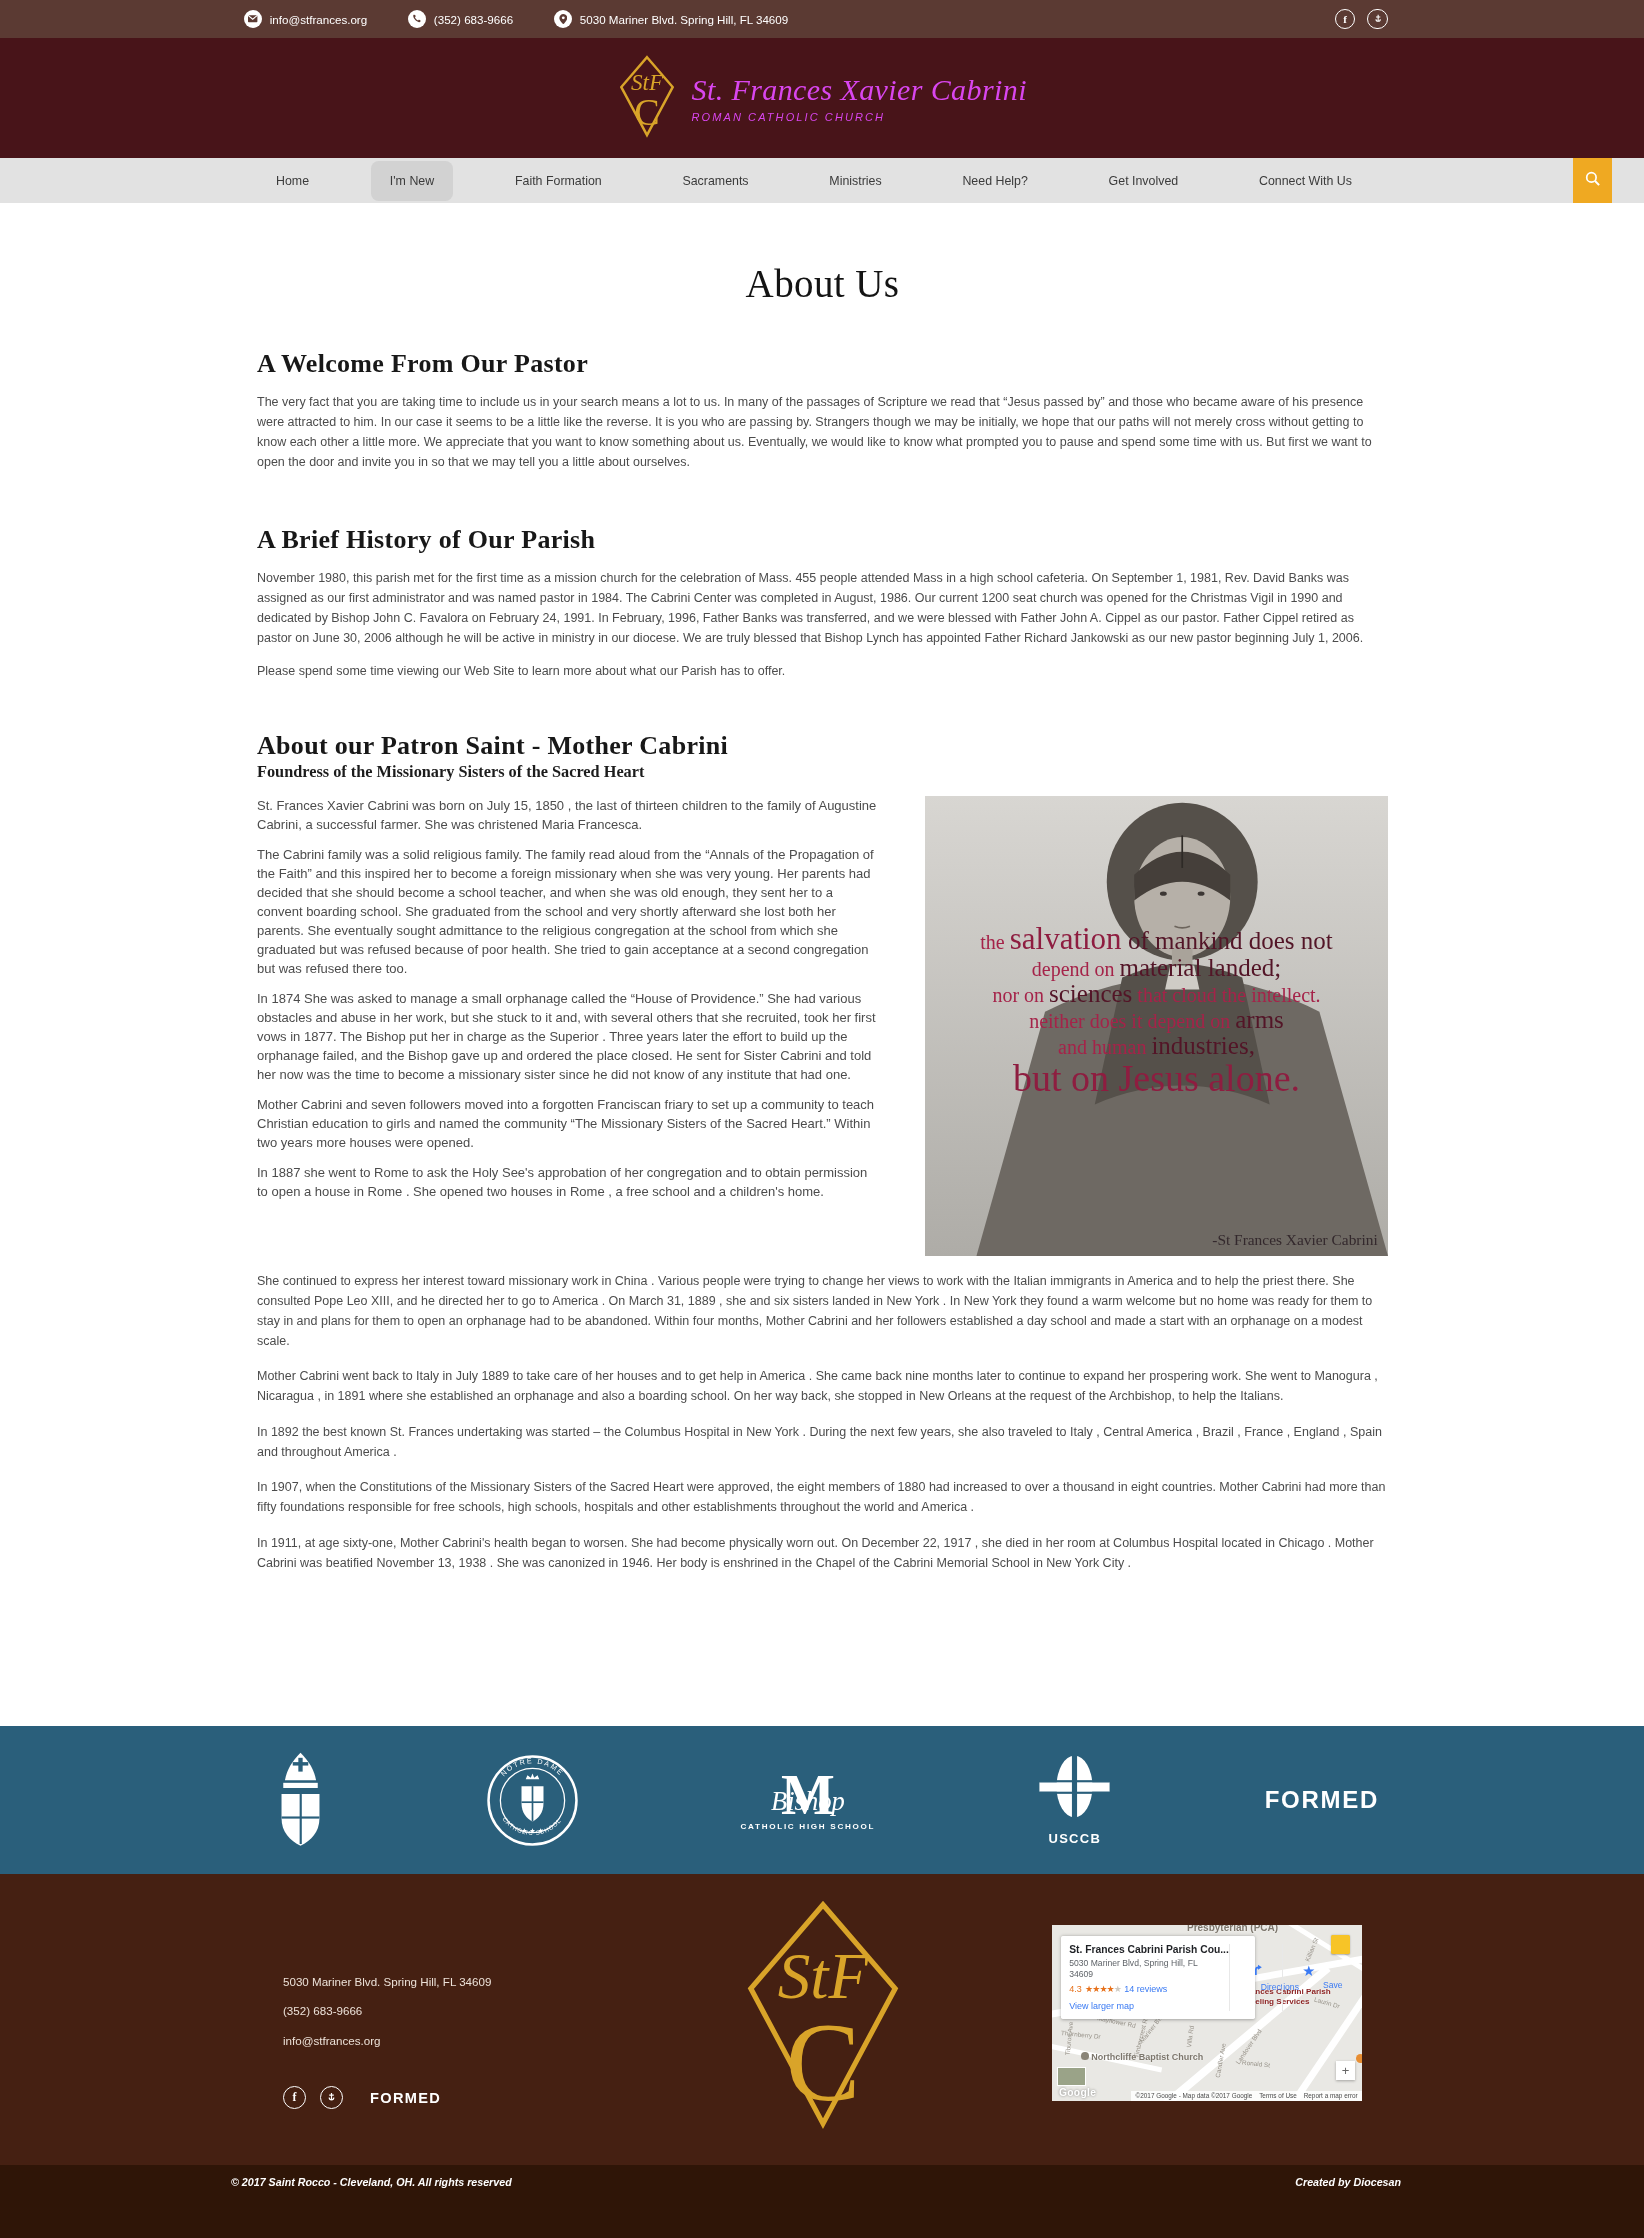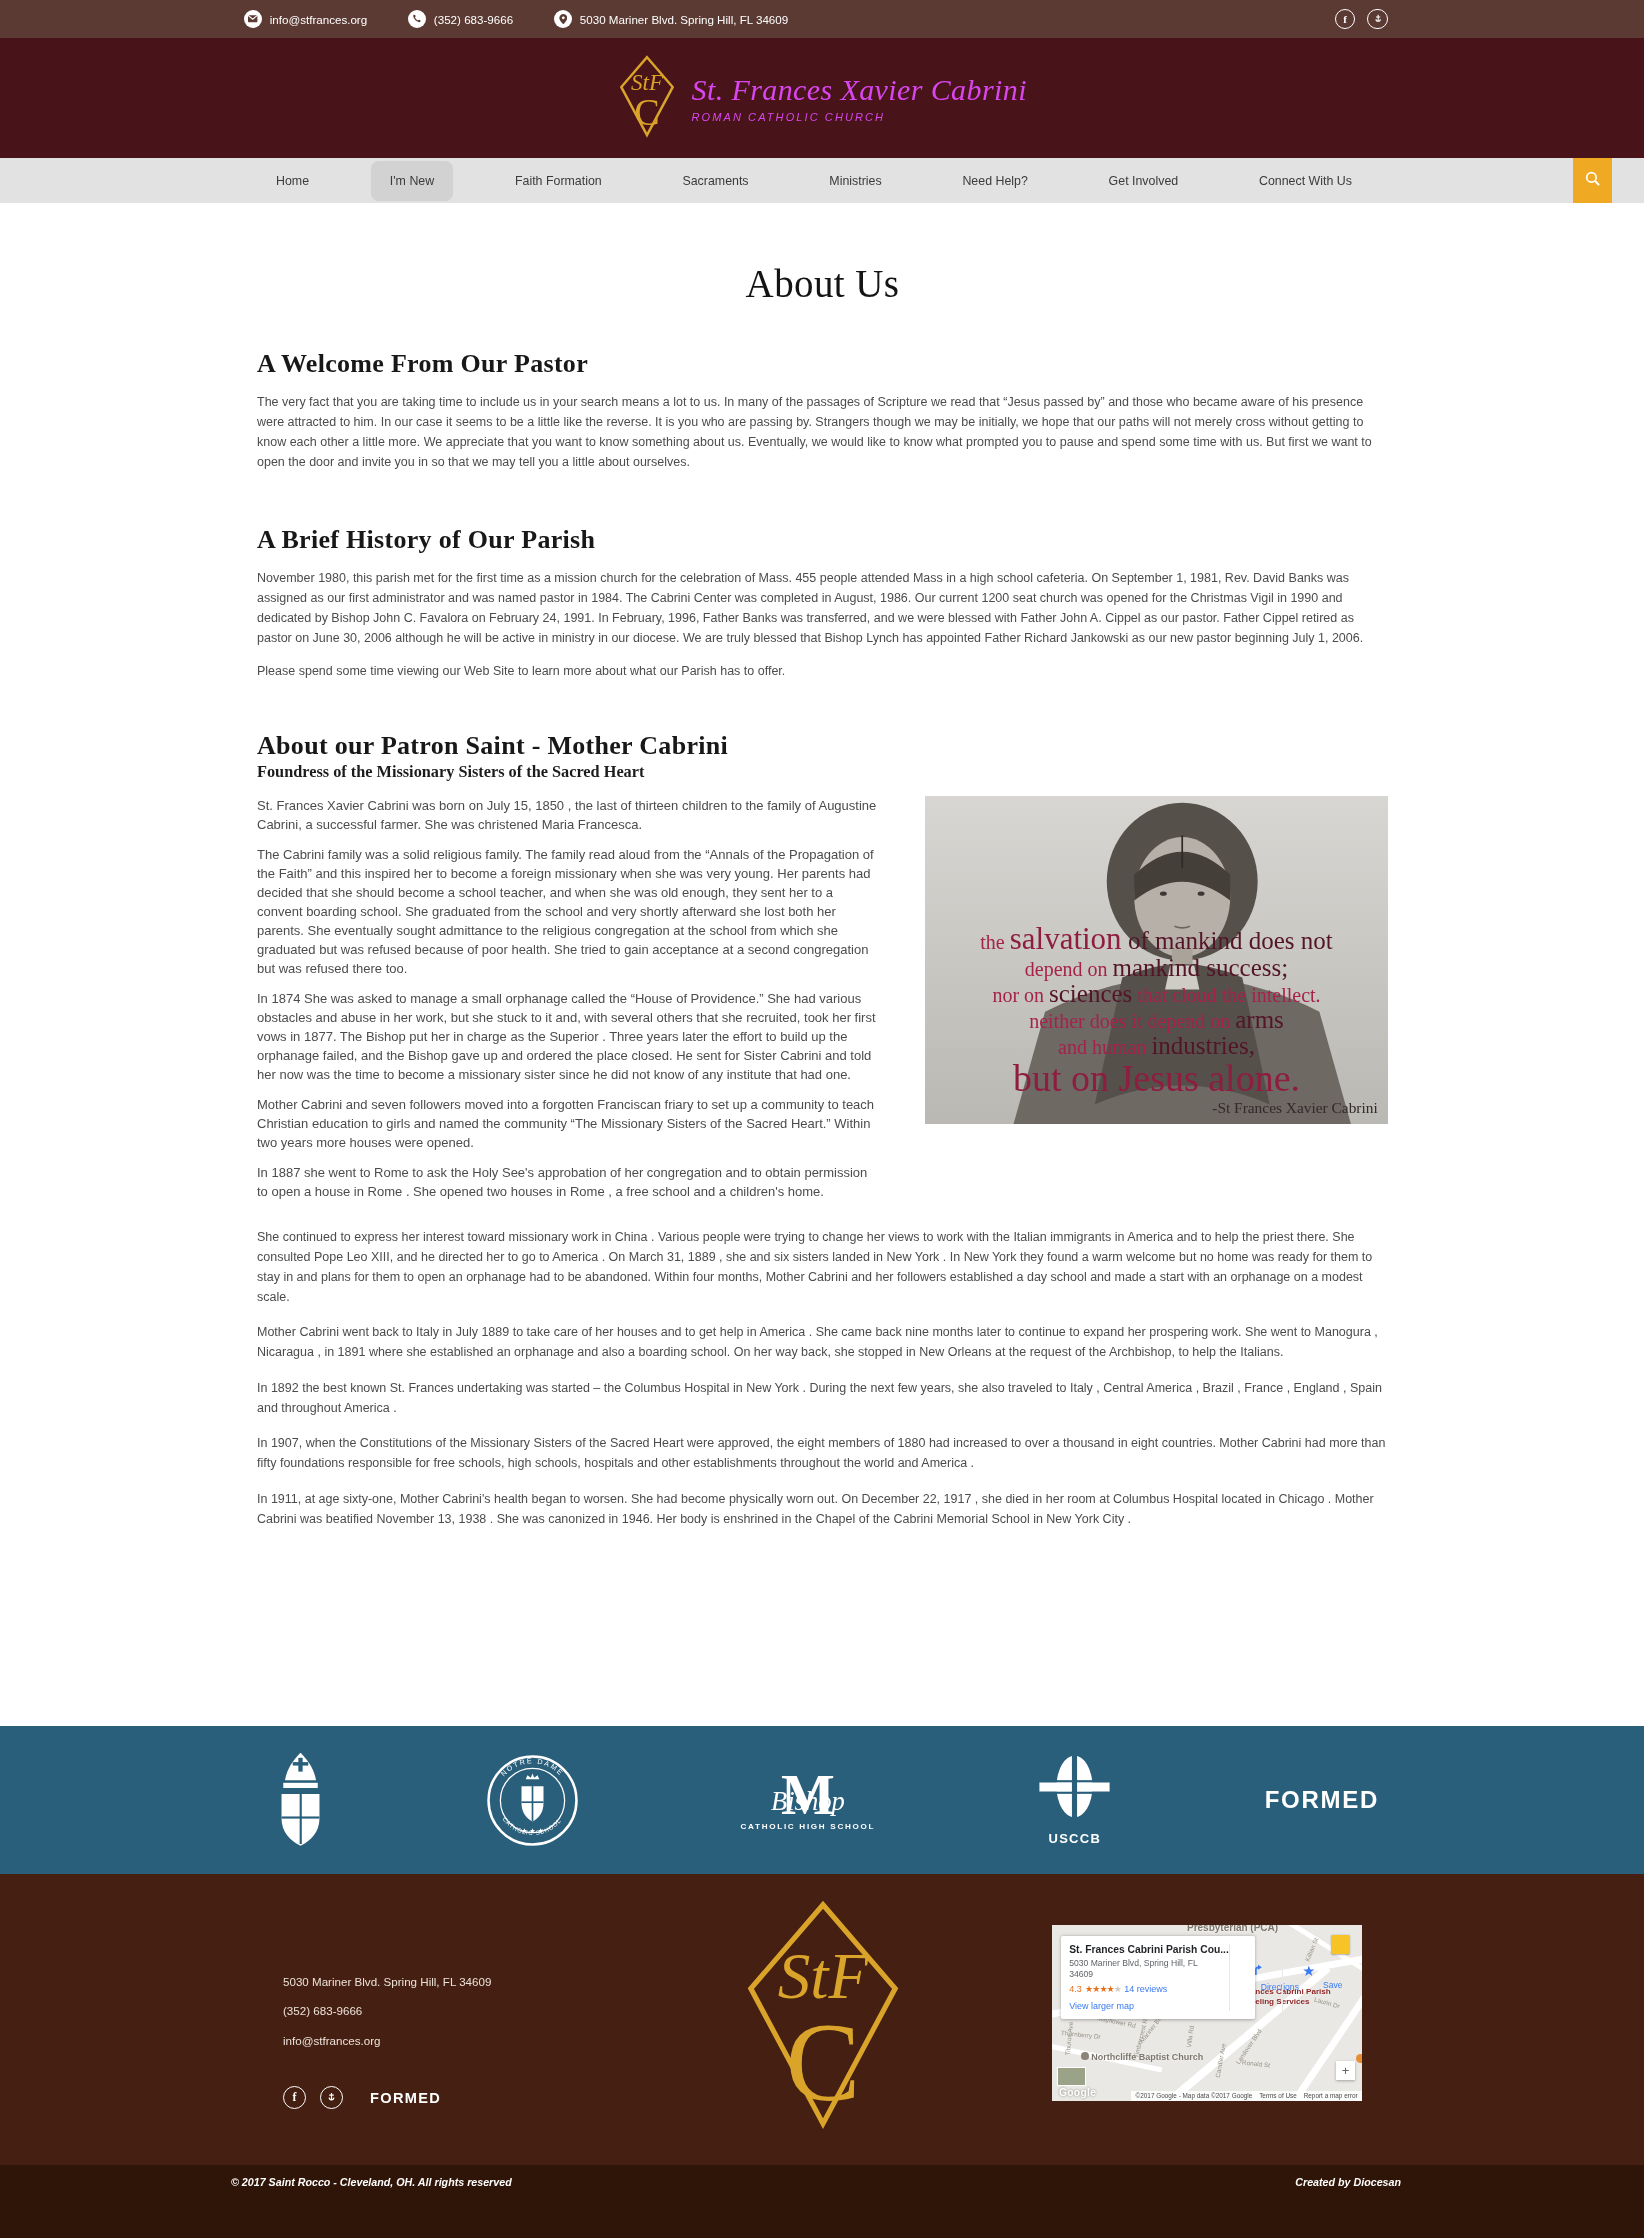--- a/index.html
+++ b/index.html
@@ -38,21 +38,21 @@
                   text-align:center; margin-top:58px; letter-spacing:0.4px; }
   h2.sec { font-family:"Liberation Serif", serif; font-weight:600; font-size:26px; color:#181818; letter-spacing:0.3px; }
   .sec-welcome { margin-top:43px; }
   .sec-history { margin-top:53px; }
   .sec-patron  { margin-top:50px; }
   .para, .lead { font-size:12.5px; line-height:20px; color:#4c4c4c; margin-top:13px; }
   .patron-sub { font-family:"Liberation Serif", serif; font-weight:700; font-size:16.3px; color:#1c1c1c; margin-top:1px; }
   .patron-cols { display:flex; justify-content:space-between; margin-top:13.7px; }
   .patron-left { width:620px; }
   .patron-left .para { font-size:13px; line-height:19px; margin-top:0; margin-bottom:11px; }
-  .patron-img { width:463px; height:328px; position:relative; overflow:hidden; flex-shrink:0; }
+  .patron-img { width:463px; height:460px; position:relative; overflow:hidden; flex-shrink:0; }
   .patron-img svg.photo { position:absolute; inset:0; }
   .quote-box { position:absolute; left:0; right:0; top:127px; text-align:center;
                font-family:"Liberation Serif", serif; line-height:1.04; }
   .qline { white-space:nowrap; }
   .q-r { font-size:20px; color:#a52349; }
   .q-c { font-size:31px; color:#8e1d40; }
   .q-d { font-size:25px; color:#531527; }
   .q-b { font-size:38px; color:#8e1d40; }
   .q-attr { position:absolute; right:10.3px; bottom:6.9px; font-family:"Liberation Serif", serif;
             font-size:15.4px; color:#33282c;margin-top:32px; }
@@ -262,21 +262,21 @@
           <ellipse cx="278" cy="114" rx="4" ry="2.5" fill="#3c3734"></ellipse>
           <ellipse cx="322" cy="114" rx="4" ry="2.5" fill="#3c3734"></ellipse>
           <path d="M291 152 Q300 156 309 152" stroke="#6d655d" stroke-width="2" fill="none"></path>
           <rect x="288" y="178" width="24" height="26" fill="#a9a39a"></rect>
           <path d="M140 252 Q300 170 460 252 L540 537 L60 537 Z" fill="#6e6963"></path>
           <path d="M230 212 Q300 180 370 212 L402 360 Q300 316 198 360 Z" fill="#55504a"></path>
           <path d="M286 198 L314 198 L320 226 L280 226 Z" fill="#cfccc6"></path>
         </svg>
         <div class="quote-box" data-interactable="false">
             <div class="qline" data-interactable="false"><span class="q-r">the </span><span class="q-c">salvation</span><span class="q-d"> of mankind does not</span></div>
-            <div class="qline" data-interactable="false"><span class="q-r">depend on </span><span class="q-d">mankind success;</span></div>
+            <div class="qline" data-interactable="false"><span class="q-r">depend on </span><span class="q-d">material landed;</span></div>
             <div class="qline" data-interactable="false"><span class="q-r">nor on </span><span class="q-d">sciences</span><span class="q-r"> that cloud the intellect.</span></div>
             <div class="qline" data-interactable="false"><span class="q-r">neither does it depend on </span><span class="q-d">arms</span></div>
             <div class="qline" data-interactable="false"><span class="q-r">and human </span><span class="q-d">industries,</span></div>
             <div class="qline" data-interactable="false"><span class="q-b">but on Jesus alone.</span></div>
           </div>
         <div class="q-attr" data-interactable="false">-St Frances Xavier Cabrini</div>
       </div>
     </div>
 
     <div class="full-paras">

